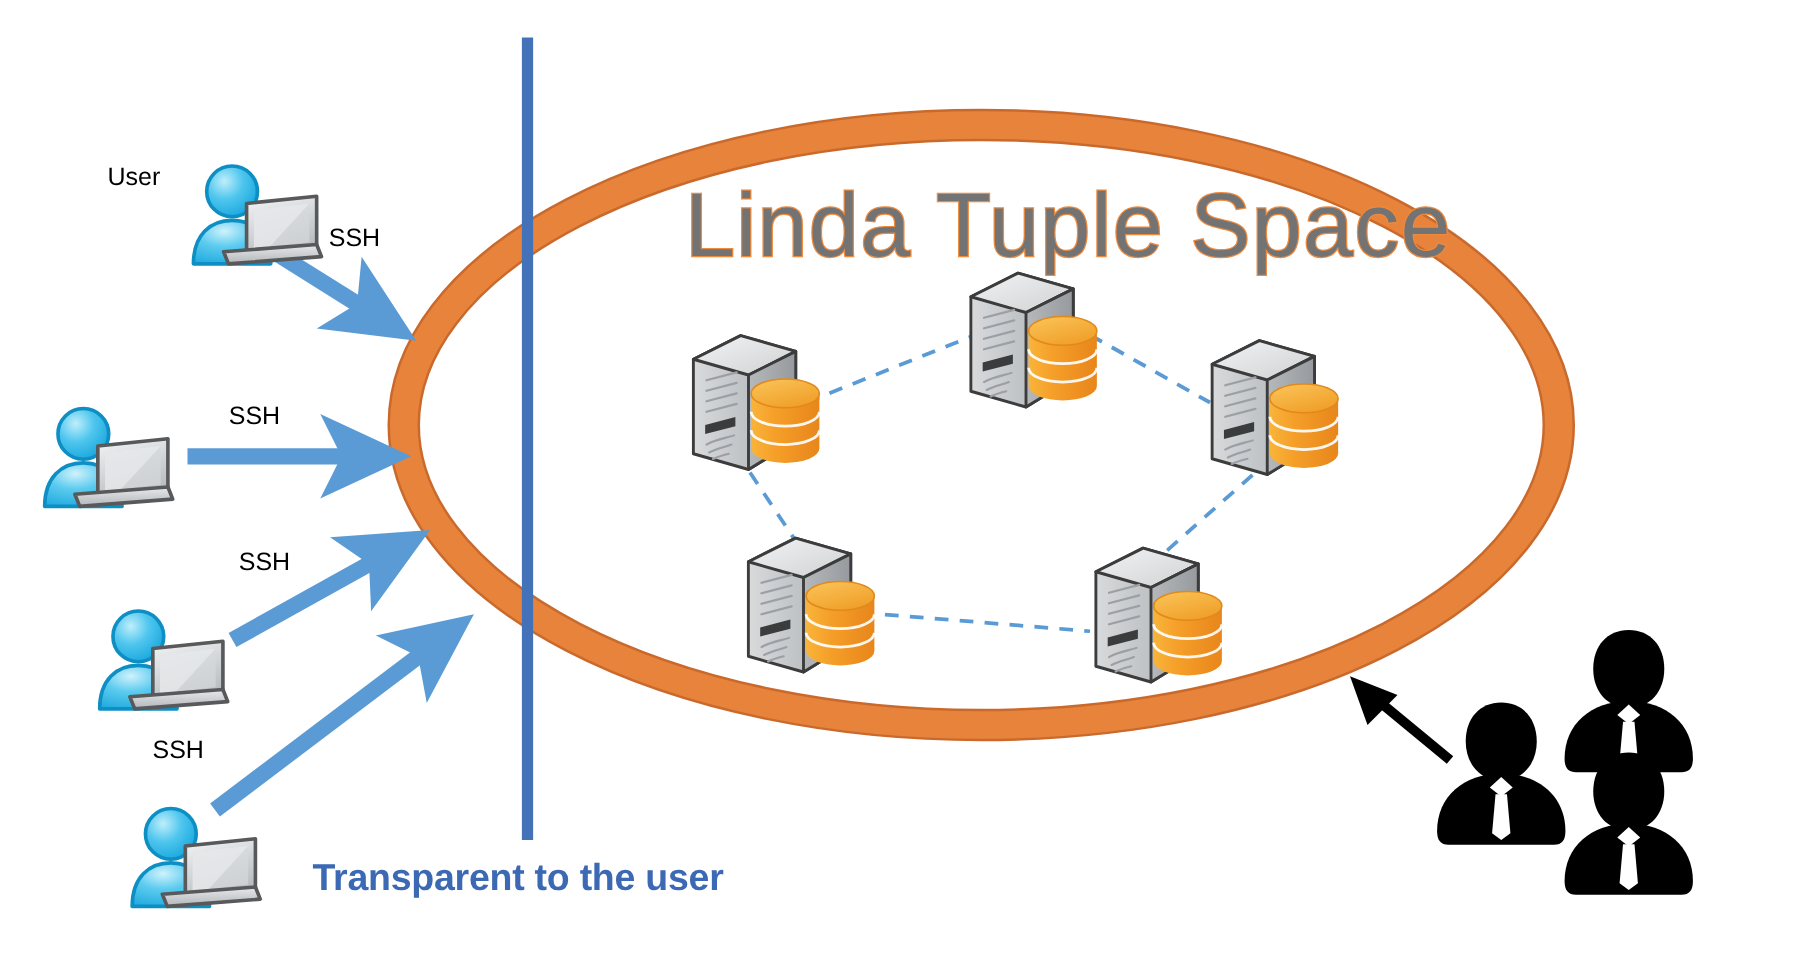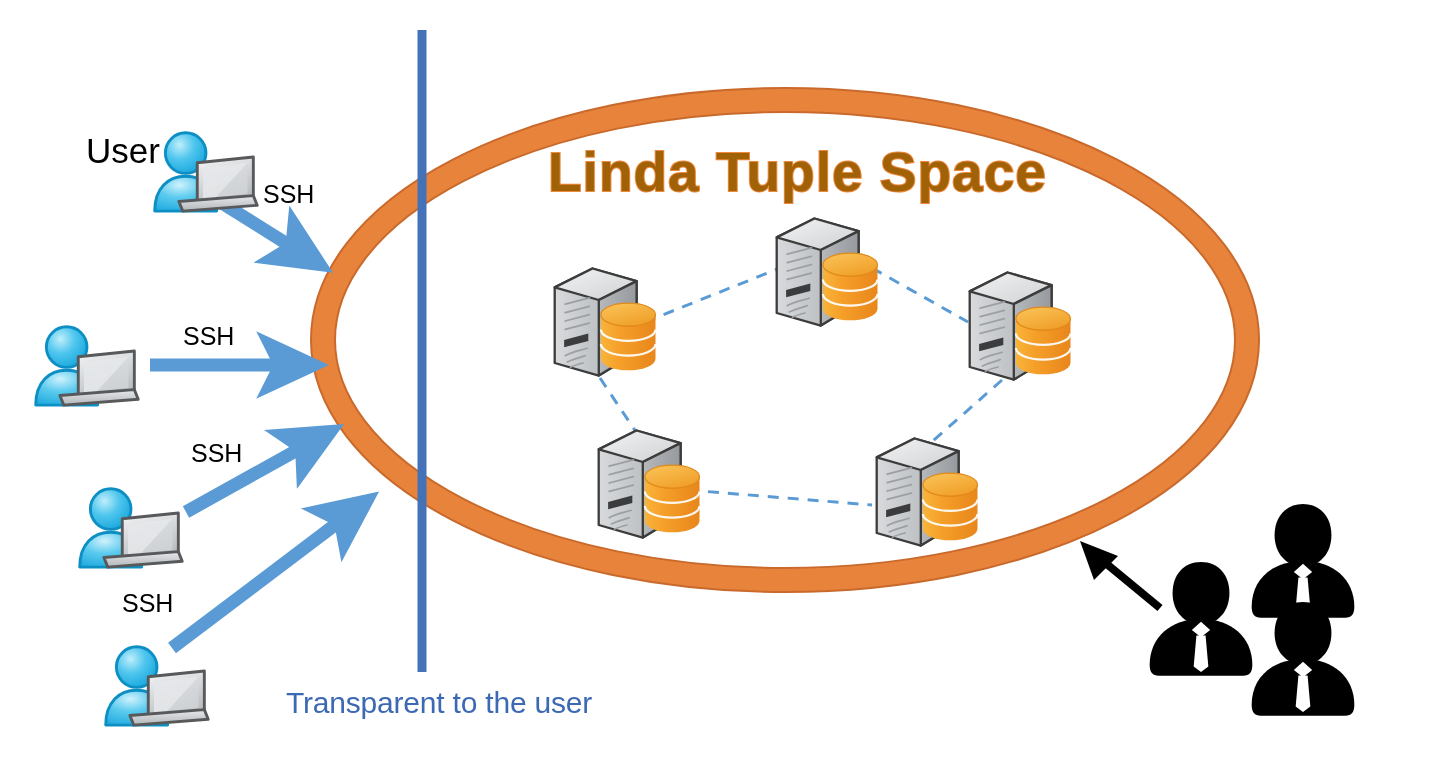--- a/index.html
+++ b/index.html
@@ -24,44 +24,43 @@
     top: 0;
     width: 1440px;
     height: 776px;
   }
   .lbl {
     position: absolute;
     white-space: nowrap;
     color: #000000;
     font-family: "Liberation Sans", sans-serif;
   }
-  .lbl-user   { left: 86px;  top: 131px; font-size: 35px; }
+  .lbl-user   { left: 86px;  top: 131px; font-size: 20px; }
   .lbl-admin  { left: 1255px; top: 442px; font-size: 27px; }
-  .lbl-ssh    { font-size: 25px; }
+  .lbl-ssh    { font-size: 20px; }
   .ssh1 { left: 263px; top: 180px; }
   .ssh2 { left: 183px; top: 322px; }
   .ssh3 { left: 191px; top: 439px; }
   .ssh4 { left: 122px; top: 589px; }
   .lbl-transparent {
     left: 250px;
     top: 686px;
     font-size: 30px;
-    font-weight: normal;
+    font-weight: bold;
     color: #3C69B4;
     letter-spacing: -0.2px;
-    margin-left: 36px;
   }
   .title-ts {
     position: absolute;
     left: 548px;
     top: 140px;
-    font-size: 55px;
-    font-weight: bold;
+    font-size: 72px;
+    font-weight: normal;
     letter-spacing: 1px;
-    color: #a16207;
+    color: #737373;
     -webkit-text-stroke: 2px #ED8A3E;
     paint-order: stroke fill;
     font-family: "Liberation Sans", sans-serif;
   }
 </style>
 </head>
 <body>
 
 <div id="stage">
 

